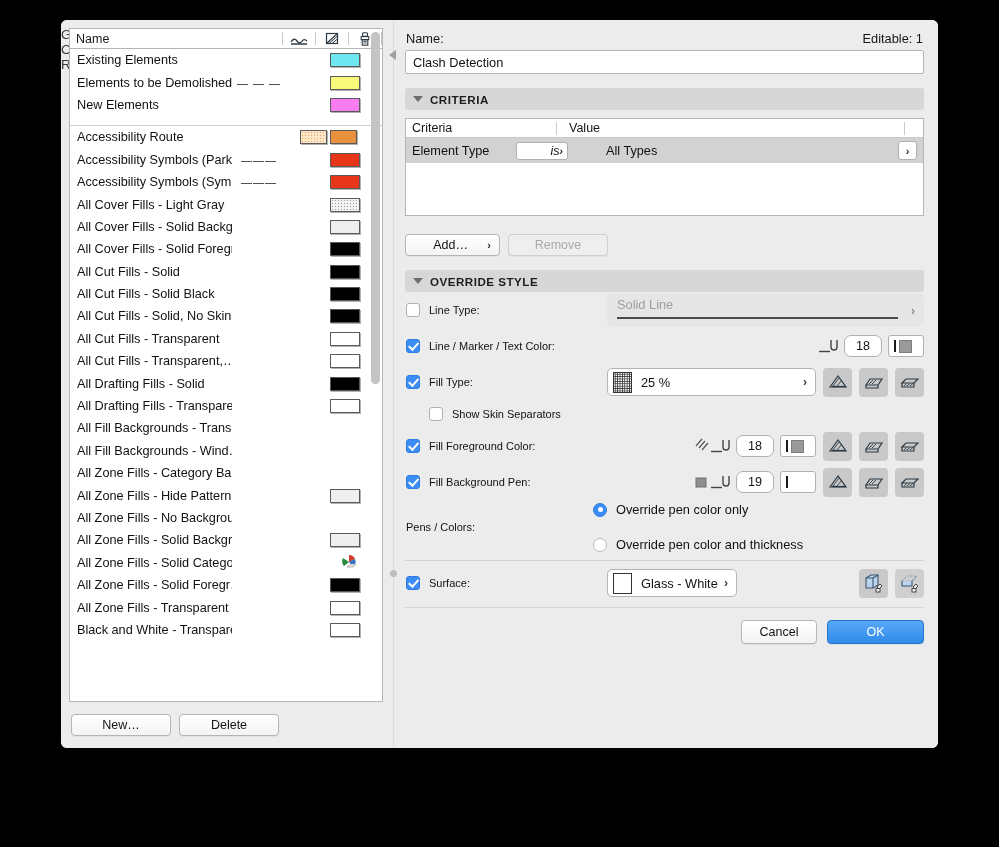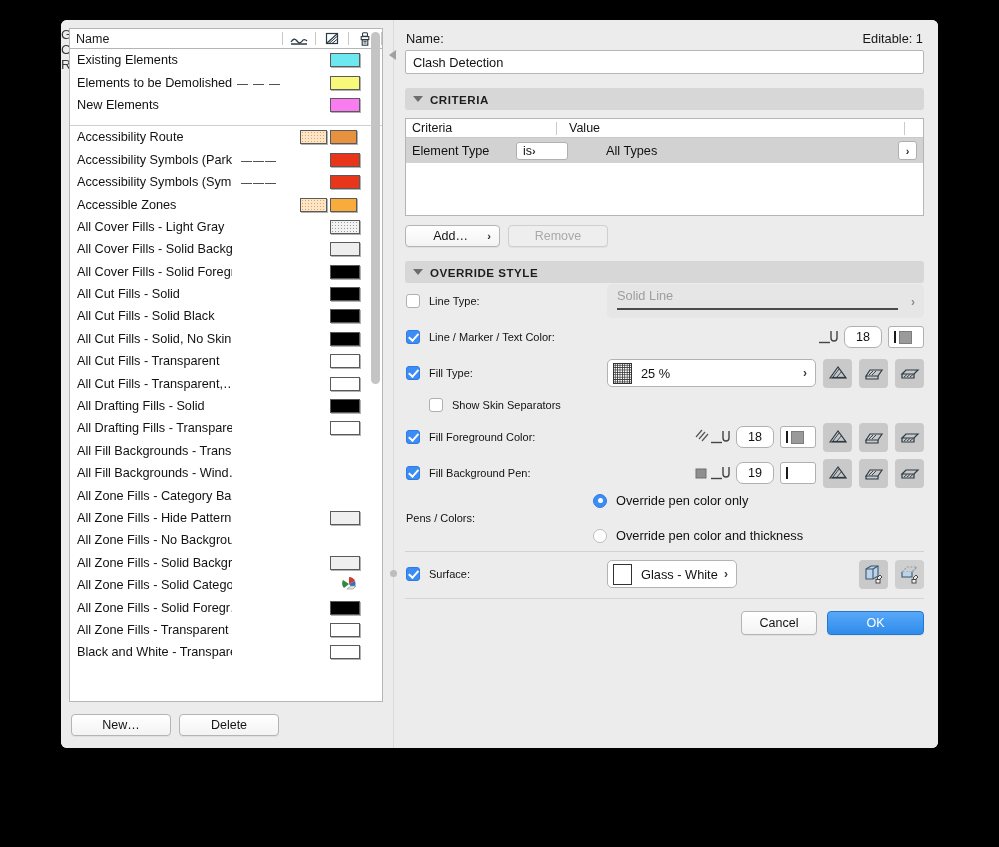--- a/index.html
+++ b/index.html
@@ -207,32 +207,32 @@
   .crit-row {
     height: 25px; flex: none;
     display: flex; align-items: center;
     background: #d2d2d2;
     font-size: 12.7px; color: #111;
   }
   .crit-row .c1 { width: 110px; padding-left: 6px; font-weight: normal; }
   .crit-row .opsel {
     width: 52px; height: 18px;
     background: #fff; border: 1px solid #b0b0b0; border-radius: 3px;
-    display: flex; align-items: center; justify-content: flex-start;
-    padding: 0 4px 0 6px; font-size: 12.4px;
+    display: flex; align-items: center; justify-content: flex-end;
+    padding: 0 4px 0 6px; font-size: 12.4px; font-style: italic;
   }
   .crit-row .c2 { flex: 1; padding-left: 38px; }
   .crit-row .arrowbtn {
     width: 19px; height: 19px; margin-right: 6px;
     background: #fff; border: 1px solid #b0b0b0; border-radius: 3px;
     display: flex; align-items: center; justify-content: center;
     font-size: 11px; font-weight: bold;
   }
   .chev { font-size: 11px; color: #2b2b2b; font-weight: bold; }
-  #crit-buttons { margin-top: 9px; display: flex; gap: 8px; }
+  #crit-buttons { margin-top: 18px; display: flex; gap: 8px; }
   .btn.addbtn {
     width: 95px; justify-content: space-between; padding: 0 8px 0 0;
   }
   .btn.addbtn .t { flex: 1; text-align: center; padding-left: 8px; }
   
   .ovr-row {
     display: flex; align-items: center;
     min-height: 36px;
     padding-left: 1px;
   }
@@ -416,28 +416,20 @@
               </div>
             </div>
             <div class="row">
               <div class="label">Accessibility Symbols (Sym…</div>
               <div class="line-sample dashline">———</div>
               <div class="sw-slot">
                 <span class="sw" style="background: rgb(232, 54, 26);"></span>
               </div>
             </div>
             <div class="row">
-              <div class="label">Accessible Zones</div>
-              <div class="line-sample dashline"></div>
-              <div class="sw-slot">
-                <span class="sw pair dots-fill"></span>
-                <span class="sw pair" style="background: rgb(249, 171, 60);"></span>
-              </div>
-            </div>
-            <div class="row">
               <div class="label">All Cover Fills - Light Gray</div>
               <div class="line-sample dashline"></div>
               <div class="sw-slot">
                 <span class="sw gray-hatch"></span>
               </div>
             </div>
             <div class="row">
               <div class="label">All Cover Fills - Solid Backg…</div>
               <div class="line-sample dashline"></div>
               <div class="sw-slot">

